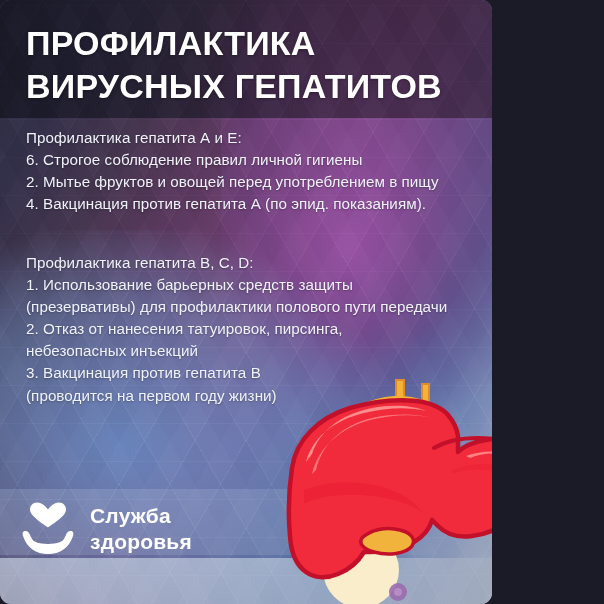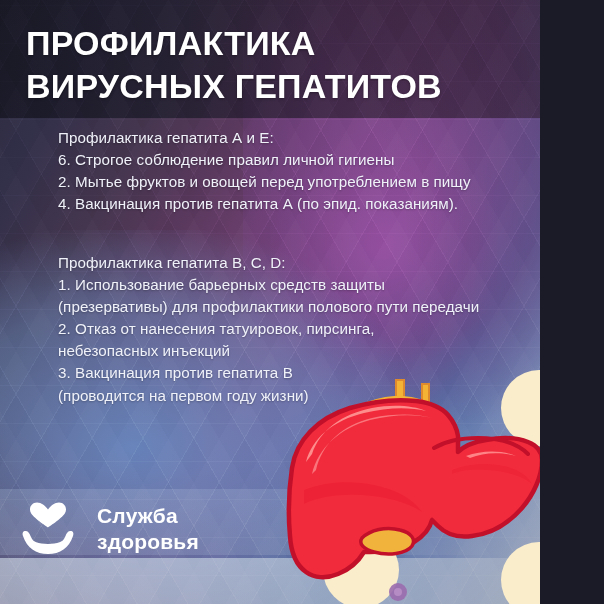--- a/index.html
+++ b/index.html
@@ -2,25 +2,26 @@
 <html><head>
 <meta charset="utf-8">
 <style>
   html, body {
     margin: 0;
     padding: 0;
     background: #1b1b28;
   }
   #poster {
     position: relative;
-    width: 540px;
+    width: 492px;
     height: 604px;
     overflow: hidden;
     font-family: "Liberation Sans", sans-serif;
     background: #5b4b78;
+    border-radius: 11px;
   }
 
   
   .bg-base {
     position: absolute;
     inset: 0;
     background:
       linear-gradient(118deg,
         #2c2b3c 0%,
         #33304a 12%,
@@ -149,40 +150,39 @@
     position: absolute;
     left: 26px;
     color: #f0f2fa;
     font-size: 15.2px;
     line-height: 22.1px;
     letter-spacing: 0.05px;
     text-shadow: 0 1px 2px rgba(0,0,0,0.28);
   }
   #block-ae { top: 127px; }
   #block-bcd { top: 252px; }
-  .body-line { white-space: nowrap; margin-left: 32px; }
+  .body-line { white-space: nowrap; }
 
   
   .logo {
     position: absolute;
     left: 18px;
     top: 500px;
     display: flex;
     align-items: center;
     gap: 12px;
   }
   .logo-mark { width: 60px; height: 58px; display: block; }
   .logo-text {
     color: #ffffff;
     font-size: 21px;
     font-weight: bold;
     line-height: 1.22;
     white-space: pre-line;
     letter-spacing: 0.2px;
-    margin-left: 7px;
   }
 
   
   .illustration {
     position: absolute;
     left: 246px;
     top: 370px;
     width: 358px;
     height: 234px;
   }

